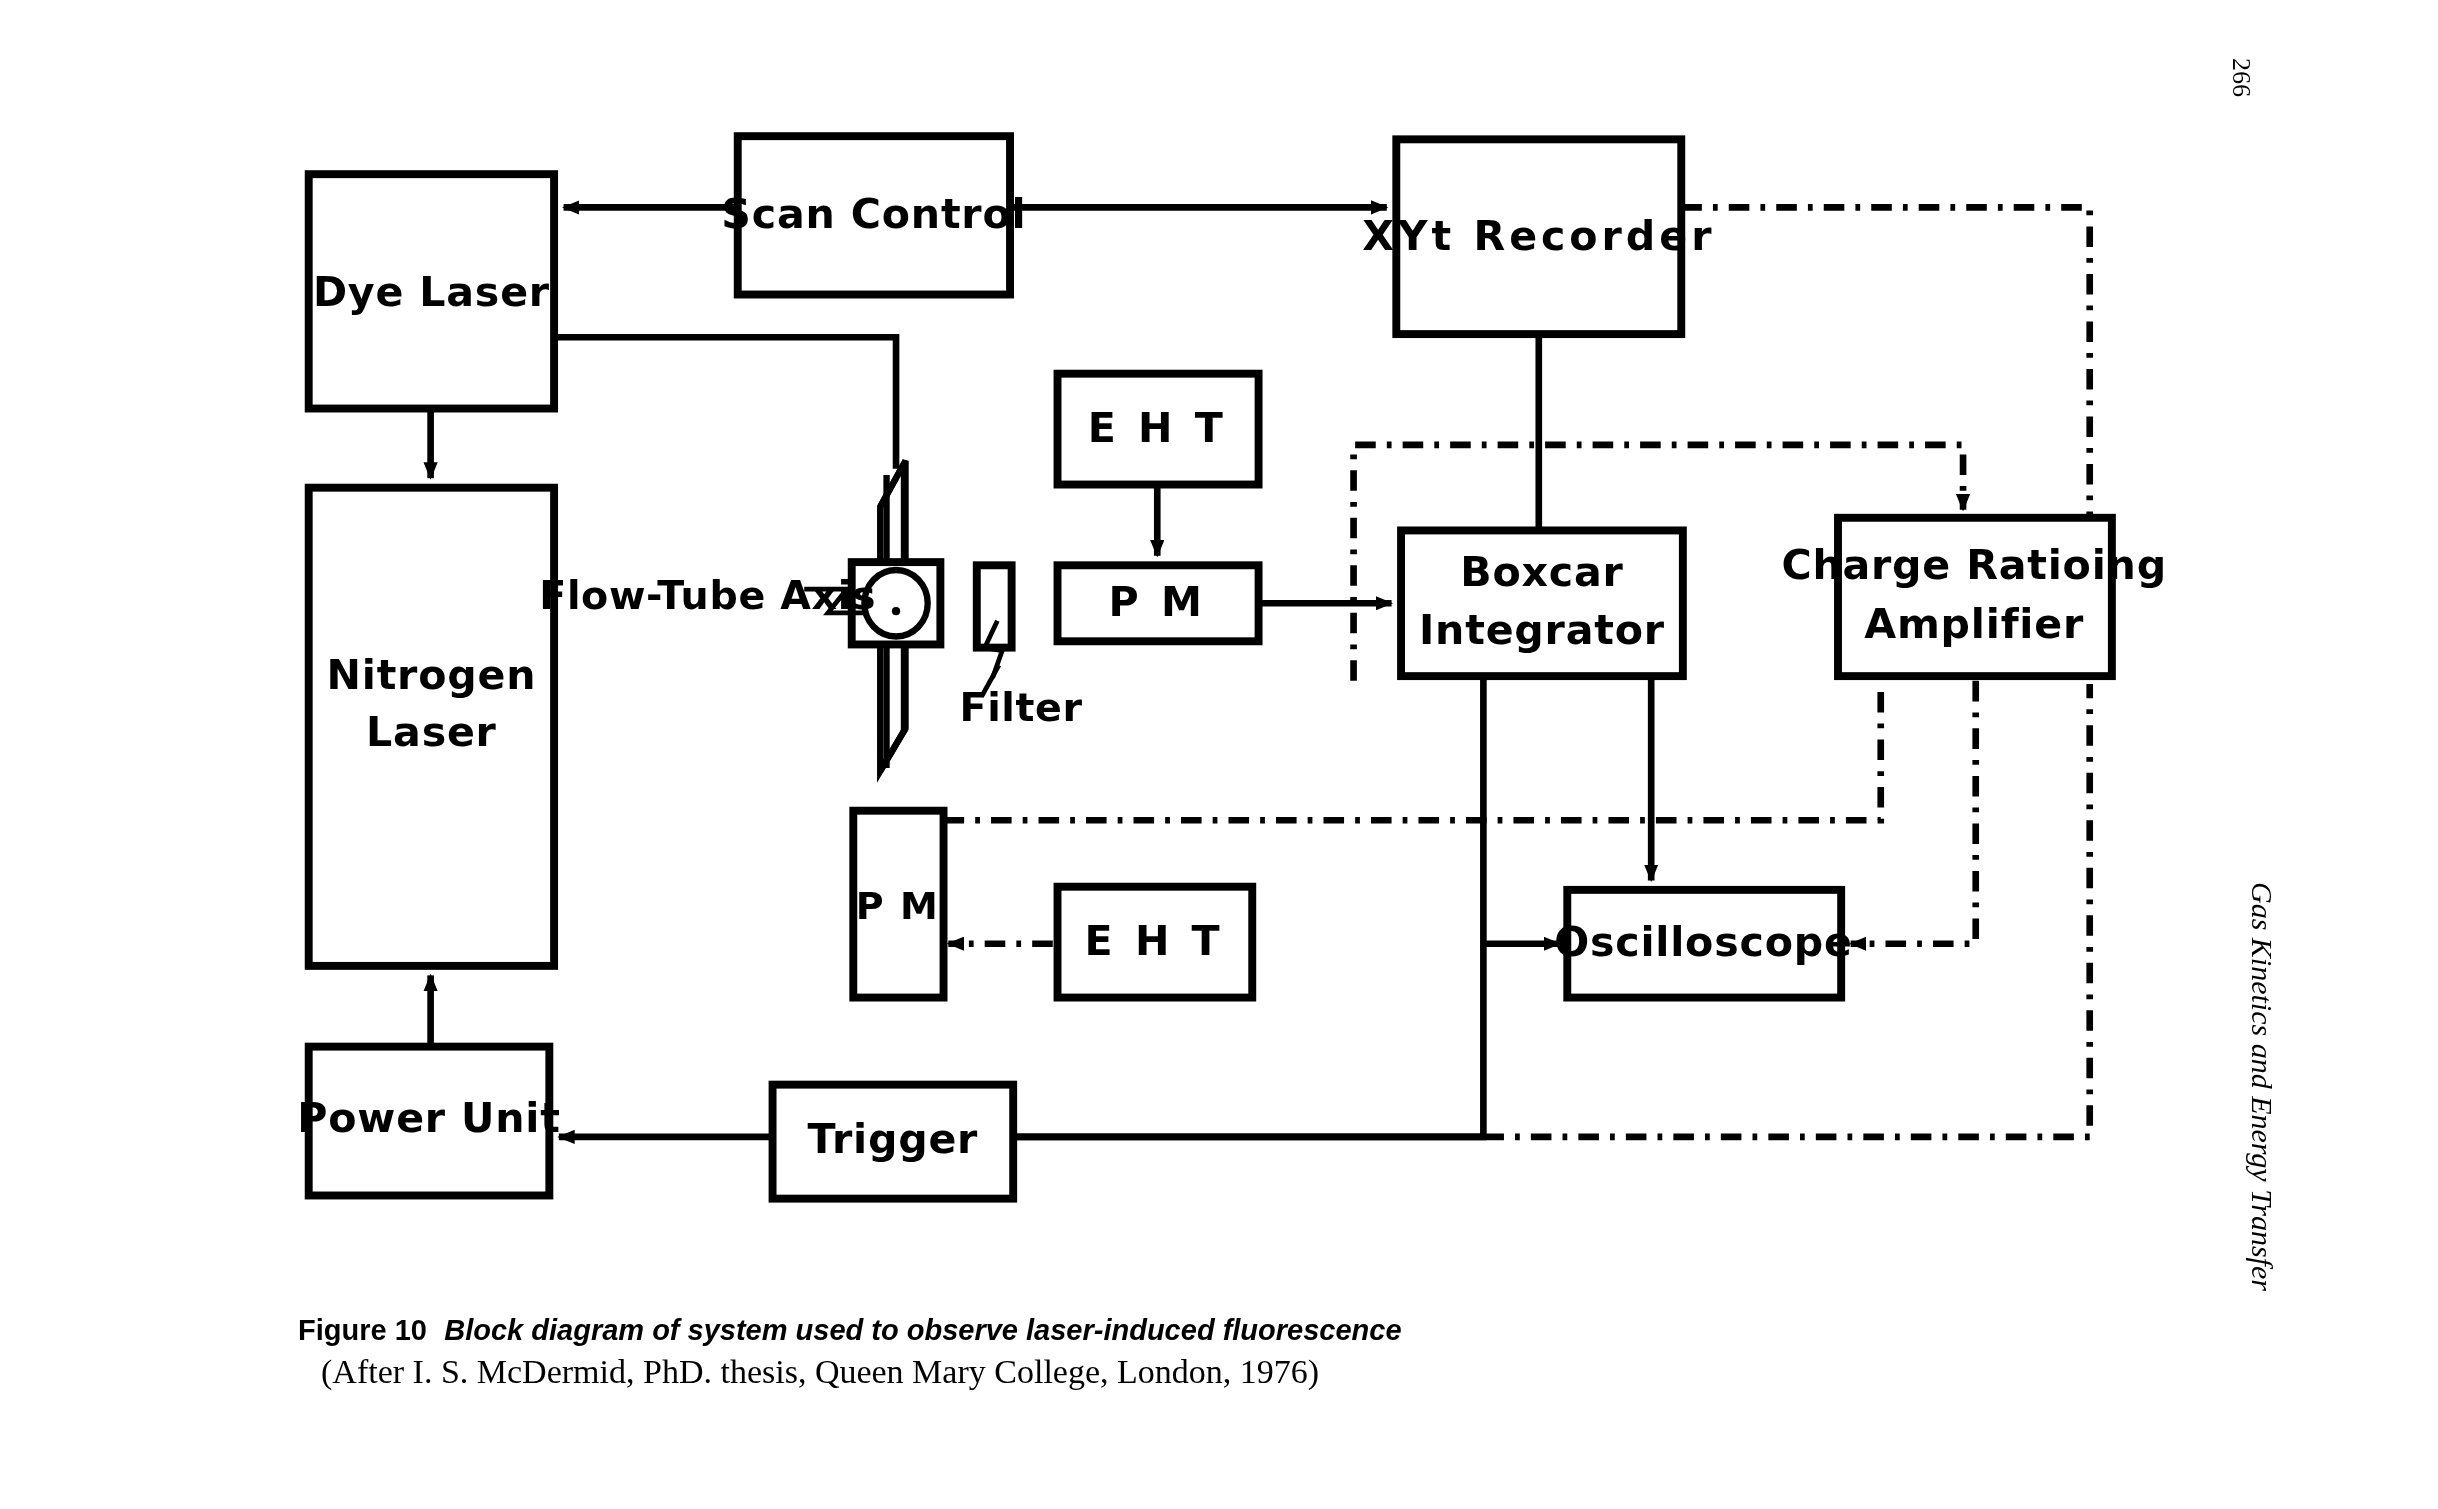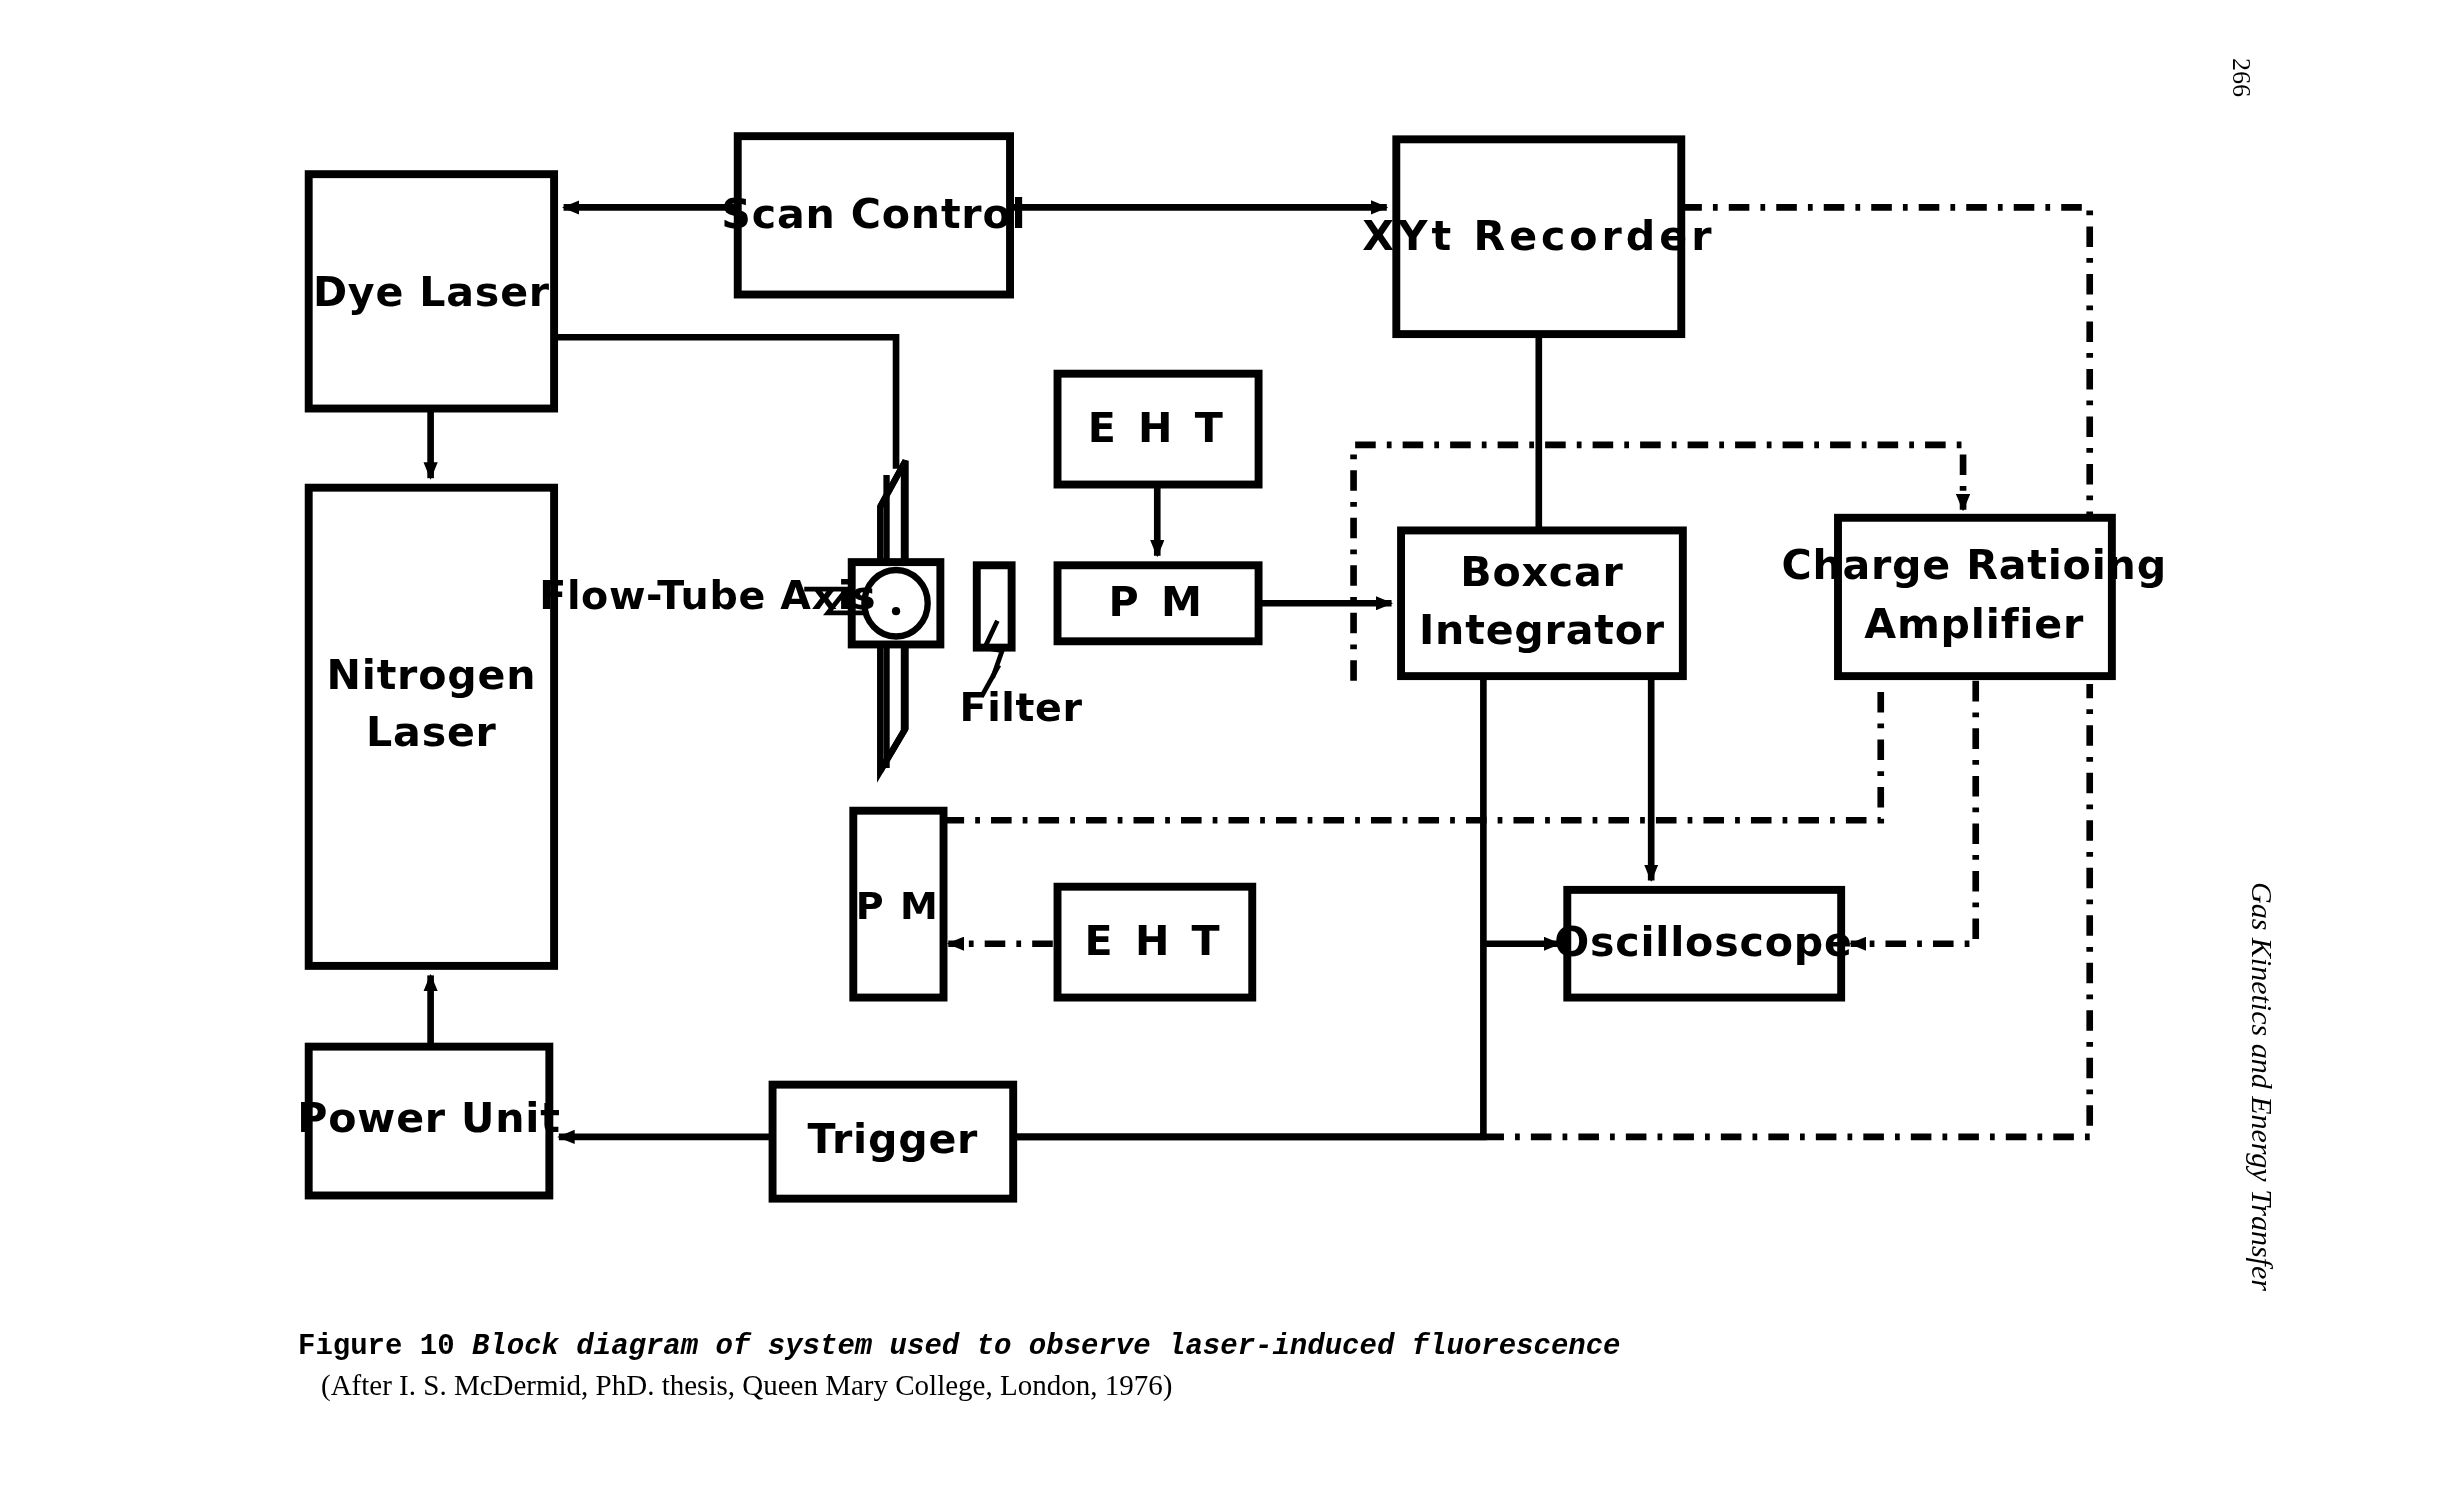--- a/index.html
+++ b/index.html
@@ -50,37 +50,36 @@
     dominant-baseline: middle;
   }
   .caption {
     position: absolute;
     left: 298px;
     top: 1314px;
     width: 1249px;
     color: #000;
   }
   .caption .line1 {
-    font-family: Liberation Mono, monospace;
+    font-family: Liberation Sans, sans-serif;
     font-size: 29px;
     white-space: nowrap;
-    margin-top: 16px;
   }
   .caption .fig-num {
     font-weight: bold;
     font-style: normal;
     margin-right: 17.3px;
   }
   .caption .fig-title {
     font-style: italic;
     font-weight: bold;
   }
   .caption .line2 {
     font-family: "Liberation Serif", serif;
-    font-size: 29px;
+    font-size: 34px;
     margin-top: 5.8px;
     margin-left: 23px;
     white-space: nowrap;
   }
   .margin-page-number {
     position: absolute;
     left: 2256px;
     top: 58px;
     font-family: "Liberation Serif", serif;
     font-size: 26px;

